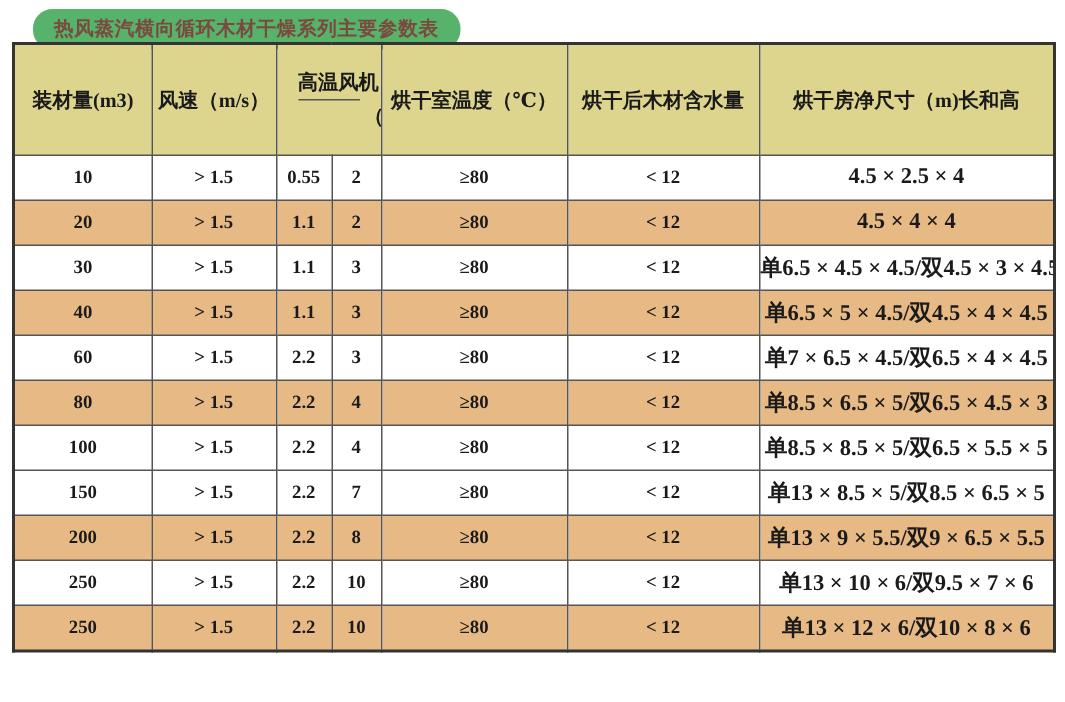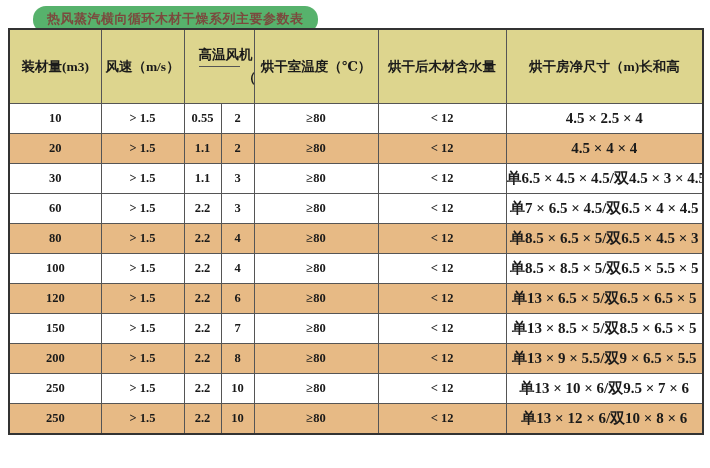--- a/index.html
+++ b/index.html
@@ -17,21 +17,21 @@
   body{
     width:710px;height:468px;
     background:#ffffff;
     font-family:"Liberation Serif","DejaVu Serif",serif;
     color:var(--text);
     position:relative;
     overflow:hidden;
   }
   .title-pill{
     position:absolute;
-    left:33px;top:6px;
+    left:22px;top:6px;
     background:var(--title-bg);
     color:var(--title-text);
     font-size:13px;
     font-weight:bold;
     padding:4px 14px 5px 14px;
     border-radius:13px;
     letter-spacing:0.5px;
     white-space:nowrap;
   }
   table.params{
@@ -124,20 +124,29 @@
       </tr>
       <tr>
         <td>30</td>
         <td>&gt; 1.5</td>
         <td>1.1</td>
         <td>3</td>
         <td>≥80</td>
         <td>&lt; 12</td>
         <td class="dim-cell">单6.5 × 4.5 × 4.5/双4.5 × 3 × 4.5</td>
       </tr>
+      <tr class="alt">
+        <td>40</td>
+        <td>&gt; 1.5</td>
+        <td>1.1</td>
+        <td>3</td>
+        <td>≥80</td>
+        <td>&lt; 12</td>
+        <td class="dim-cell">单6.5 × 5 × 4.5/双4.5 × 4 × 4.5</td>
+      </tr>
       <tr>
         <td>60</td>
         <td>&gt; 1.5</td>
         <td>2.2</td>
         <td>3</td>
         <td>≥80</td>
         <td>&lt; 12</td>
         <td class="dim-cell">单7 × 6.5 × 4.5/双6.5 × 4 × 4.5</td>
       </tr>
       <tr class="alt">
@@ -150,29 +159,20 @@
         <td class="dim-cell">单8.5 × 6.5 × 5/双6.5 × 4.5 × 3</td>
       </tr>
       <tr>
         <td>100</td>
         <td>&gt; 1.5</td>
         <td>2.2</td>
         <td>4</td>
         <td>≥80</td>
         <td>&lt; 12</td>
         <td class="dim-cell">单8.5 × 8.5 × 5/双6.5 × 5.5 × 5</td>
-      </tr>
-      <tr class="alt">
-        <td>120</td>
-        <td>&gt; 1.5</td>
-        <td>2.2</td>
-        <td>6</td>
-        <td>≥80</td>
-        <td>&lt; 12</td>
-        <td class="dim-cell">单13 × 6.5 × 5/双6.5 × 6.5 × 5</td>
       </tr>
       <tr>
         <td>150</td>
         <td>&gt; 1.5</td>
         <td>2.2</td>
         <td>7</td>
         <td>≥80</td>
         <td>&lt; 12</td>
         <td class="dim-cell">单13 × 8.5 × 5/双8.5 × 6.5 × 5</td>
       </tr>

